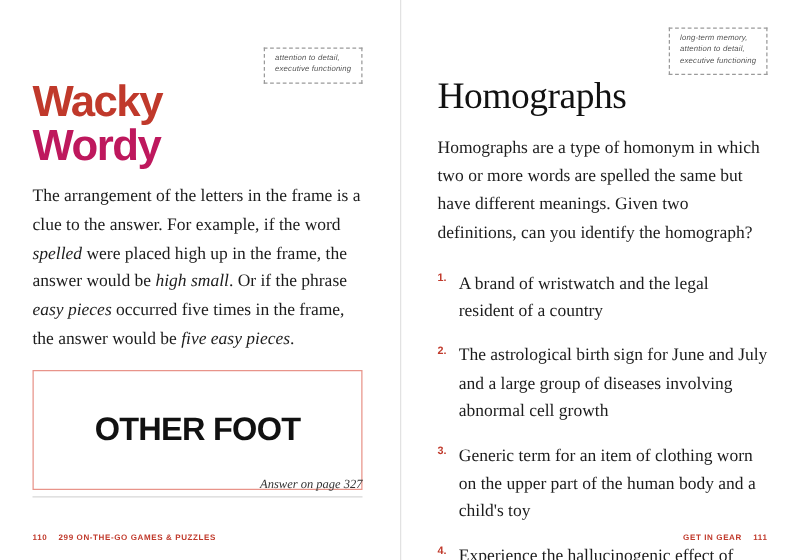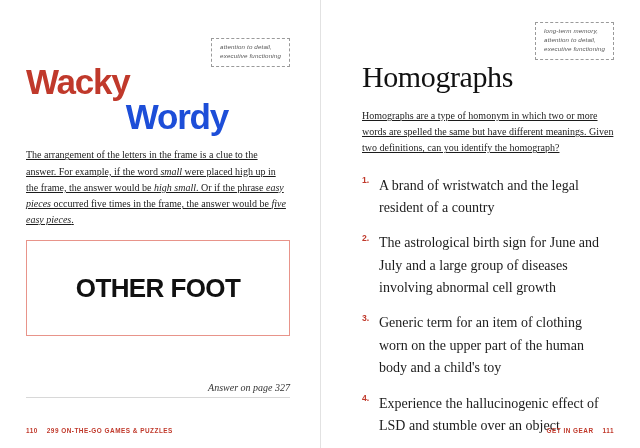--- a/index.html
+++ b/index.html
@@ -20,21 +20,21 @@
   .page {
     position: relative;
     width: 320px;
     height: 448px;
     background: #ffffff;
   }
   .page-left {
     padding: 38px 30px 0 26px;
   }
   .page-right {
-    padding: 22px 26px 0 42px;
+    padding: 22px 26px 0 30px;
   }
   .gutter-line {
     position: absolute;
     left: 320px;
     top: 0;
     width: 1px;
     height: 448px;
     background: #e2e2e2;
     z-index: 5;
   }
@@ -66,35 +66,34 @@
   .title-wacky {
     font-family: "Liberation Sans", sans-serif;
     font-weight: bold;
     font-size: 35px;
     letter-spacing: -1.2px;
     line-height: 0.95;
     margin-top: -4px;
   }
   .title-wacky .w1 { color: #c0392b; display: block; }
   .title-wacky .w2 {
-    color: #1d4ed8;
+    color: #be185d;
     display: block;
-    text-align: right;
+    text-align: left;
     margin-top: 2px;
     margin-right: 62px;
   }
 
   
   .body-text {
-    font-size: 10px;
+    font-size: 14px;
     line-height: 1.62;
     color: #1c1c1c;
     text-align: left;
     margin-top: 14px;
-    text-decoration: underline;
   }
   .body-text.right-intro { margin-top: 16px; }
   .body-text em { font-style: italic; }
 
   
   .answer-frame {
     margin-top: 12px;
     border: 1.6px solid #e8948a;
     height: 96px;
     display: flex;
@@ -188,21 +187,21 @@
         <span class="tag-line">attention to detail,</span>
         <span class="tag-line">executive functioning</span>
       </div>
     </div>
 
     <div class="title-wacky">
       <span class="w1">Wacky</span>
       <span class="w2">Wordy</span>
     </div>
 
-    <p class="body-text">The arrangement of the letters in the frame is a clue to the answer. For example, if the word <em>small</em> were placed high up in the frame, the answer would be <em>high small</em>. Or if the phrase <em>easy pieces</em> occurred five times in the frame, the answer would be <em>five easy pieces</em>.</p>
+    <p class="body-text">The arrangement of the letters in the frame is a clue to the answer. For example, if the word <em>spelled</em> were placed high up in the frame, the answer would be <em>high small</em>. Or if the phrase <em>easy pieces</em> occurred five times in the frame, the answer would be <em>five easy pieces</em>.</p>
 
     <div class="answer-frame">
       <span class="answer-word">OTHER FOOT</span>
     </div>
 
     <div class="answer-note left">Answer on page 327</div>
 
     <div class="footer left">
       <span class="pnum">110</span>
       <span class="ftitle">299 ON-THE-GO GAMES &amp; PUZZLES</span>

